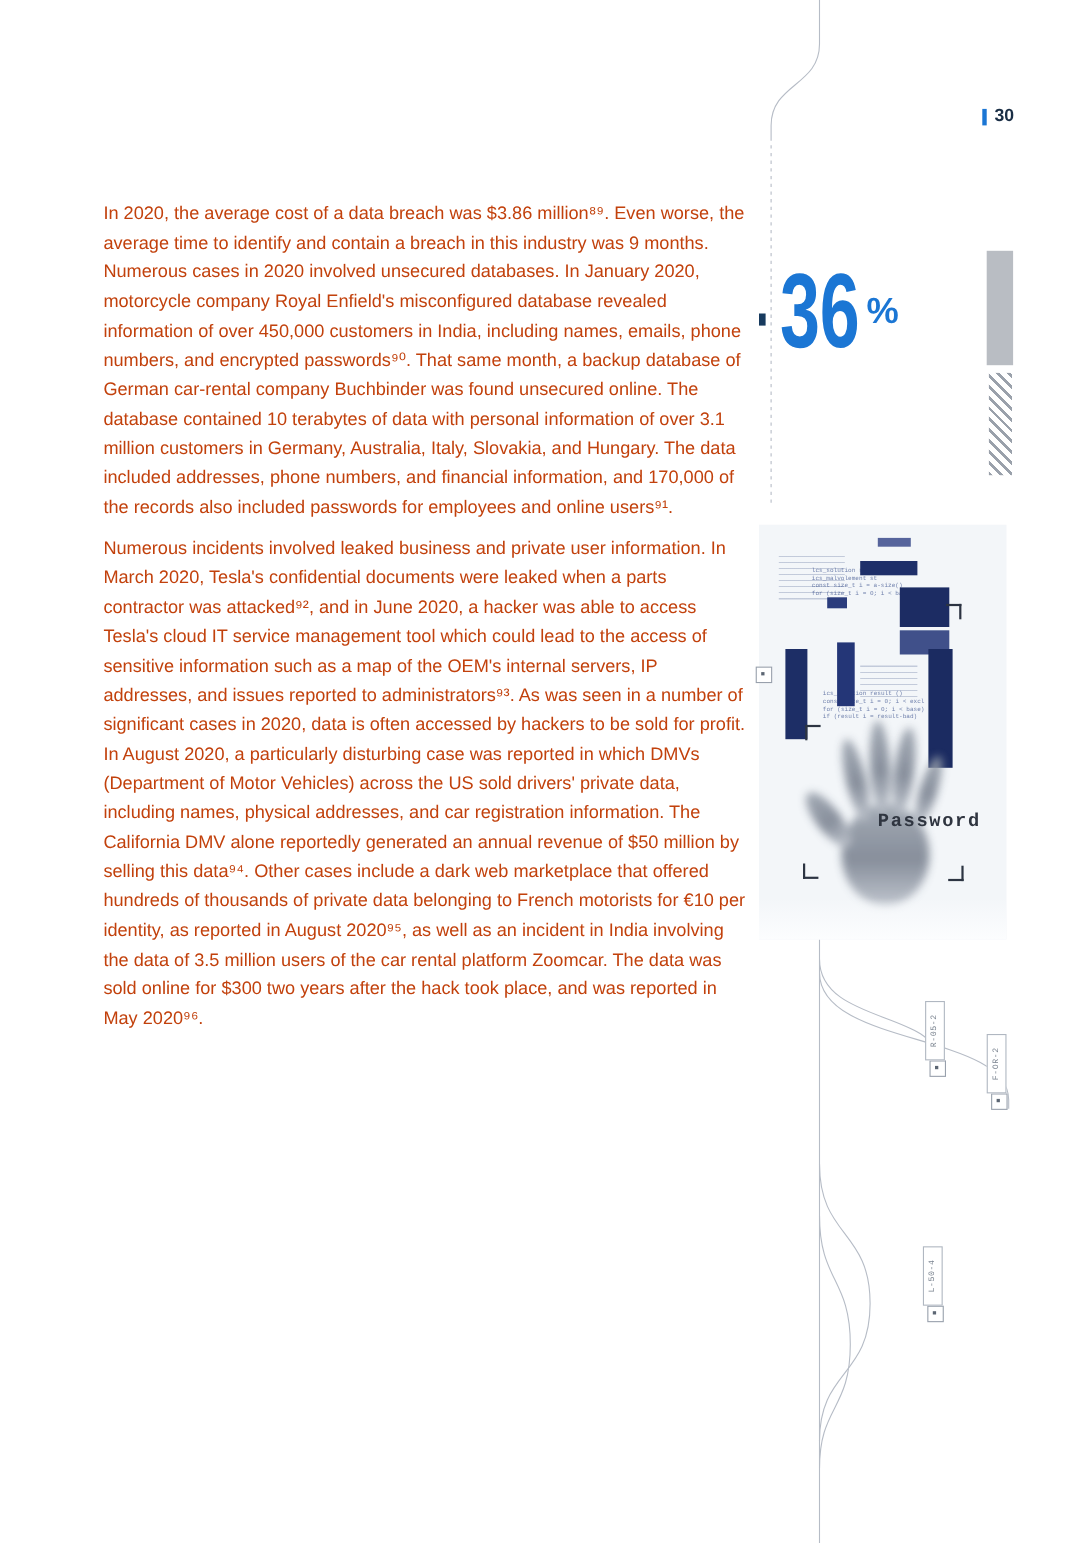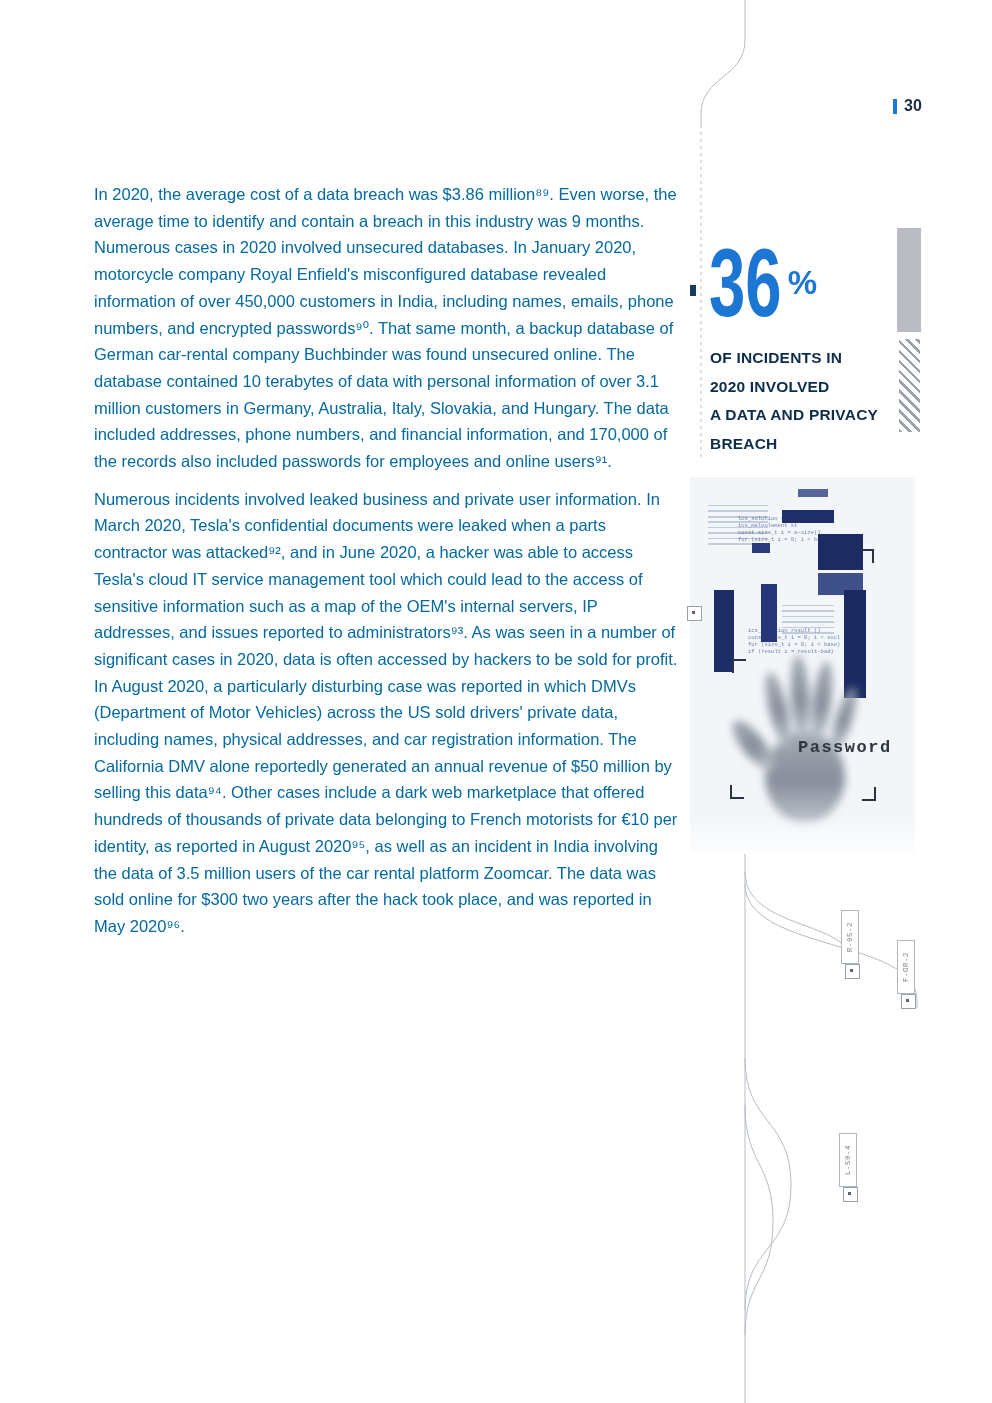--- a/index.html
+++ b/index.html
@@ -12,21 +12,21 @@
 
   
   .page-num{position:absolute;left:893px;top:97px;display:flex;align-items:center;gap:7px;}
   .page-num .pbar{width:4px;height:15px;background:#1b76d4;}
   .page-num .pnum{font-size:16px;font-weight:700;color:#1a2e45;}
 
   
   .article{position:absolute;left:94px;top:181px;width:590px;}
   .article h1{position:relative;margin:0 0 19px 0;font-size:19.5px;font-weight:700;color:#0e3051;letter-spacing:.1px;}
   .title-marker{position:absolute;left:-23px;top:2px;width:5px;height:17px;background:#1b76d4;}
-  .article p{margin:0 4px 11px 0;font-size:16.5px;line-height:26.7px;color:#0369a1;}
+  .article p{margin:0 4px 11px 0;font-size:16.5px;line-height:26.7px;color:#c2410c;}
 
   
   .stat{position:absolute;left:709px;top:243px;display:flex;align-items:center;color:#1b76d4;}
   .stat-number{font-size:96px;font-weight:700;line-height:80px;transform:scaleX(.68);transform-origin:left bottom;}
   .stat-unit{font-size:33px;font-weight:700;line-height:33px;margin-left:-28px;margin-bottom:2px;}
   .stat-caption{position:absolute;left:710px;top:344px;width:200px;font-size:15.5px;font-weight:700;
     line-height:28.5px;color:#0c2c4c;white-space:pre-line;letter-spacing:.2px;}
 
   
   .bar-solid{position:absolute;left:897px;top:228px;width:24px;height:104px;background:#b9bdc3;}
@@ -104,24 +104,20 @@
 
   <div class="article">
     <p>In 2020, the average cost of a data breach was $3.86 million⁸⁹. Even worse, the average time to identify and contain a breach in this industry was 9 months. Numerous cases in 2020 involved unsecured databases. In January 2020, motorcycle company Royal Enfield's misconfigured database revealed information of over 450,000 customers in India, including names, emails, phone numbers, and encrypted passwords⁹⁰. That same month, a backup database of German car-rental company Buchbinder was found unsecured online. The database contained 10 terabytes of data with personal information of over 3.1 million customers in Germany, Australia, Italy, Slovakia, and Hungary. The data included addresses, phone numbers, and financial information, and 170,000 of the records also included passwords for employees and online users⁹¹.</p>
     <p>Numerous incidents involved leaked business and private user information. In March 2020, Tesla's confidential documents were leaked when a parts contractor was attacked⁹², and in June 2020, a hacker was able to access Tesla's cloud IT service management tool which could lead to the access of sensitive information such as a map of the OEM's internal servers, IP addresses, and issues reported to administrators⁹³. As was seen in a number of significant cases in 2020, data is often accessed by hackers to be sold for profit. In August 2020, a particularly disturbing case was reported in which DMVs (Department of Motor Vehicles) across the US sold drivers' private data, including names, physical addresses, and car registration information. The California DMV alone reportedly generated an annual revenue of $50 million by selling this data⁹⁴. Other cases include a dark web marketplace that offered hundreds of thousands of private data belonging to French motorists for €10 per identity, as reported in August 2020⁹⁵, as well as an incident in India involving the data of 3.5 million users of the car rental platform Zoomcar. The data was sold online for $300 two years after the hack took place, and was reported in May 2020⁹⁶.</p>
   </div>
 
   <div class="stat">
     <span class="stat-number">36</span>
     <span class="stat-unit">%</span>
   </div>
-  <div class="stat-caption">OF INCIDENTS IN
-2020 INVOLVED
-A DATA AND PRIVACY
-BREACH</div>
 
   <div class="bar-solid"></div>
   <div class="bar-hatched"></div>
   <div class="navy-tick"></div>
 
   <div class="figure">
     <div class="codelines cl1"></div>
     <div class="codelines cl2"></div>
     <div class="codetext code-a">lcs_solution result ()
 ics_malvolement st

